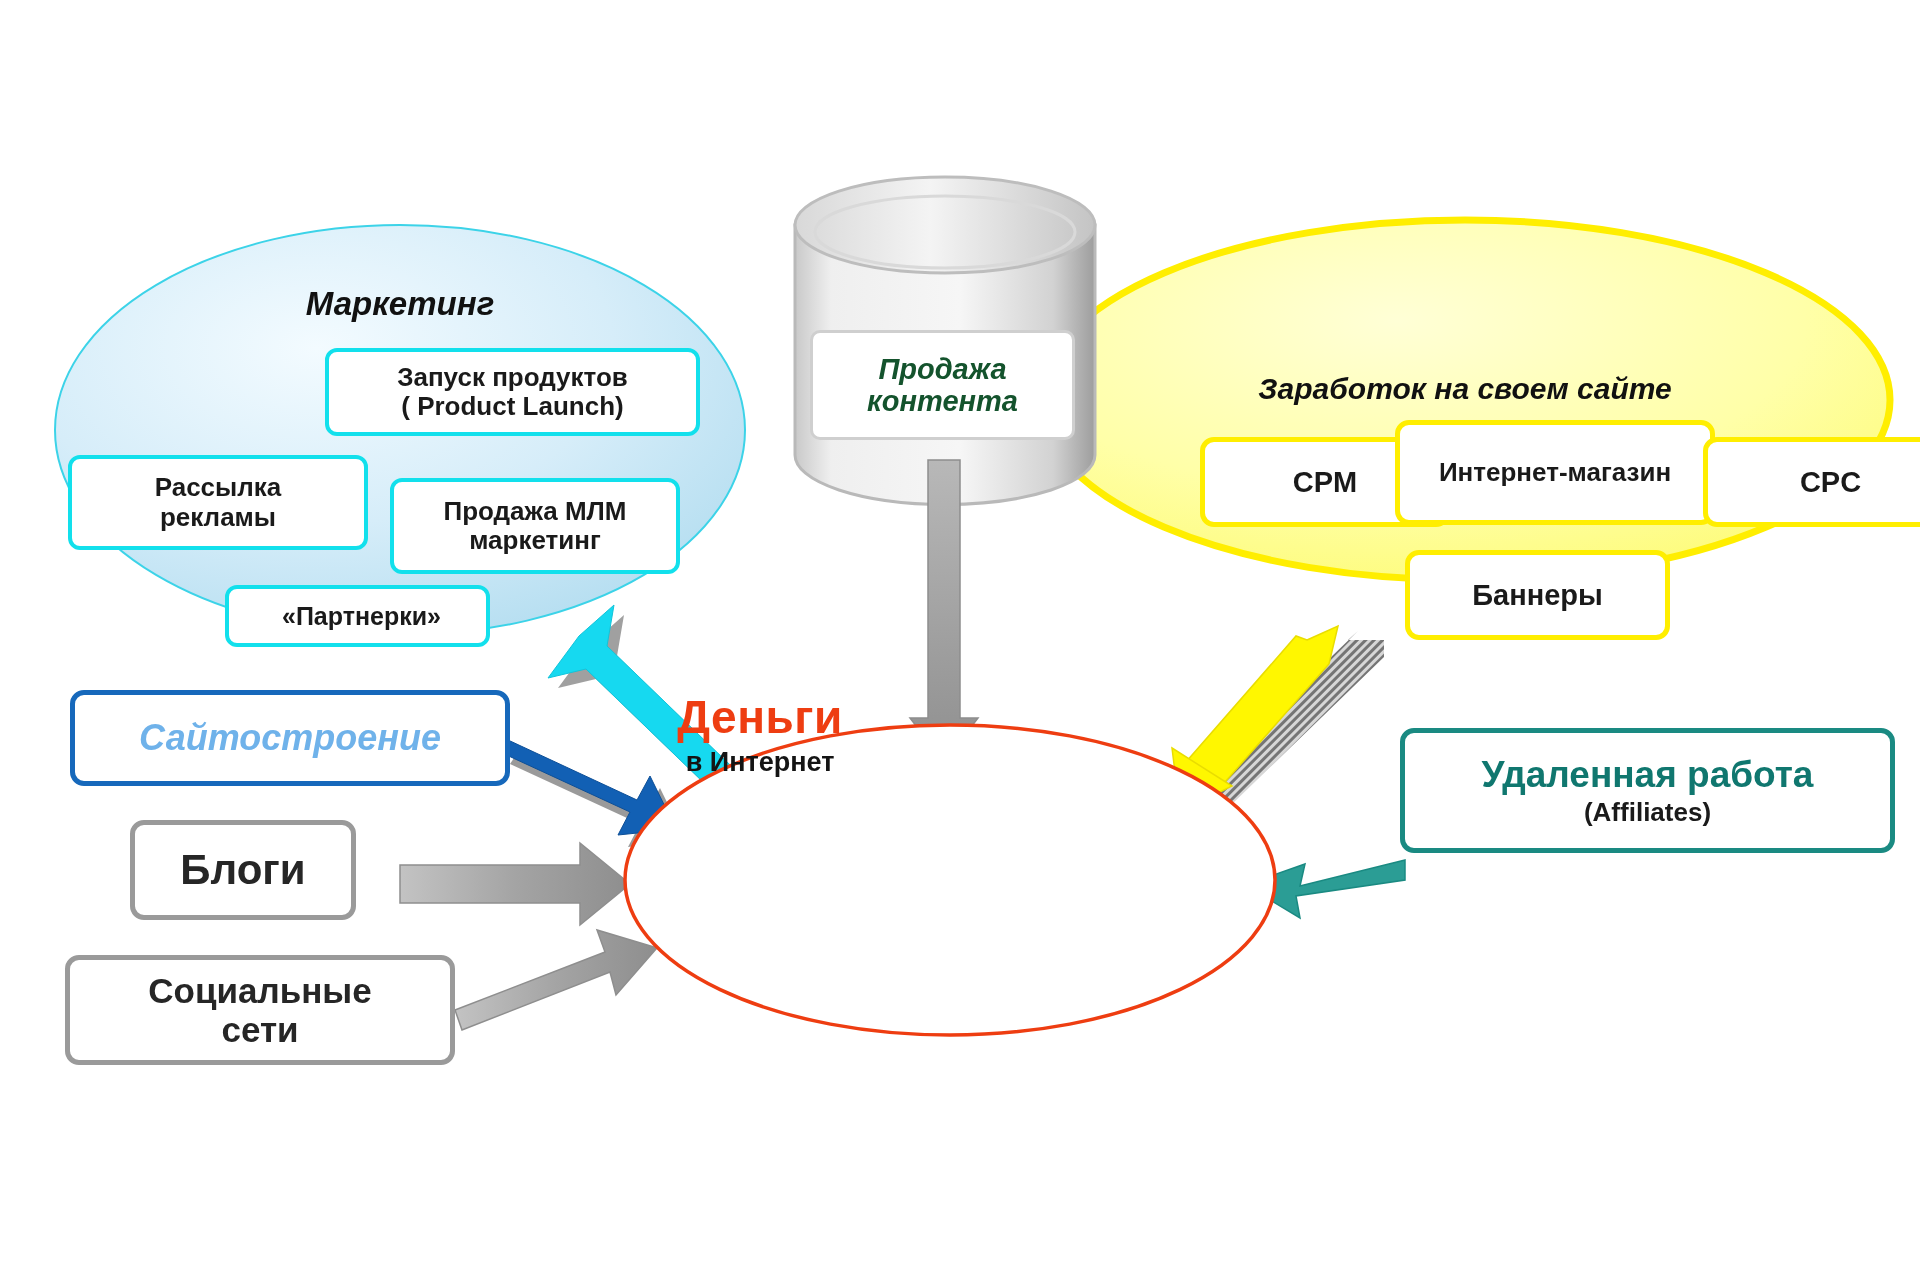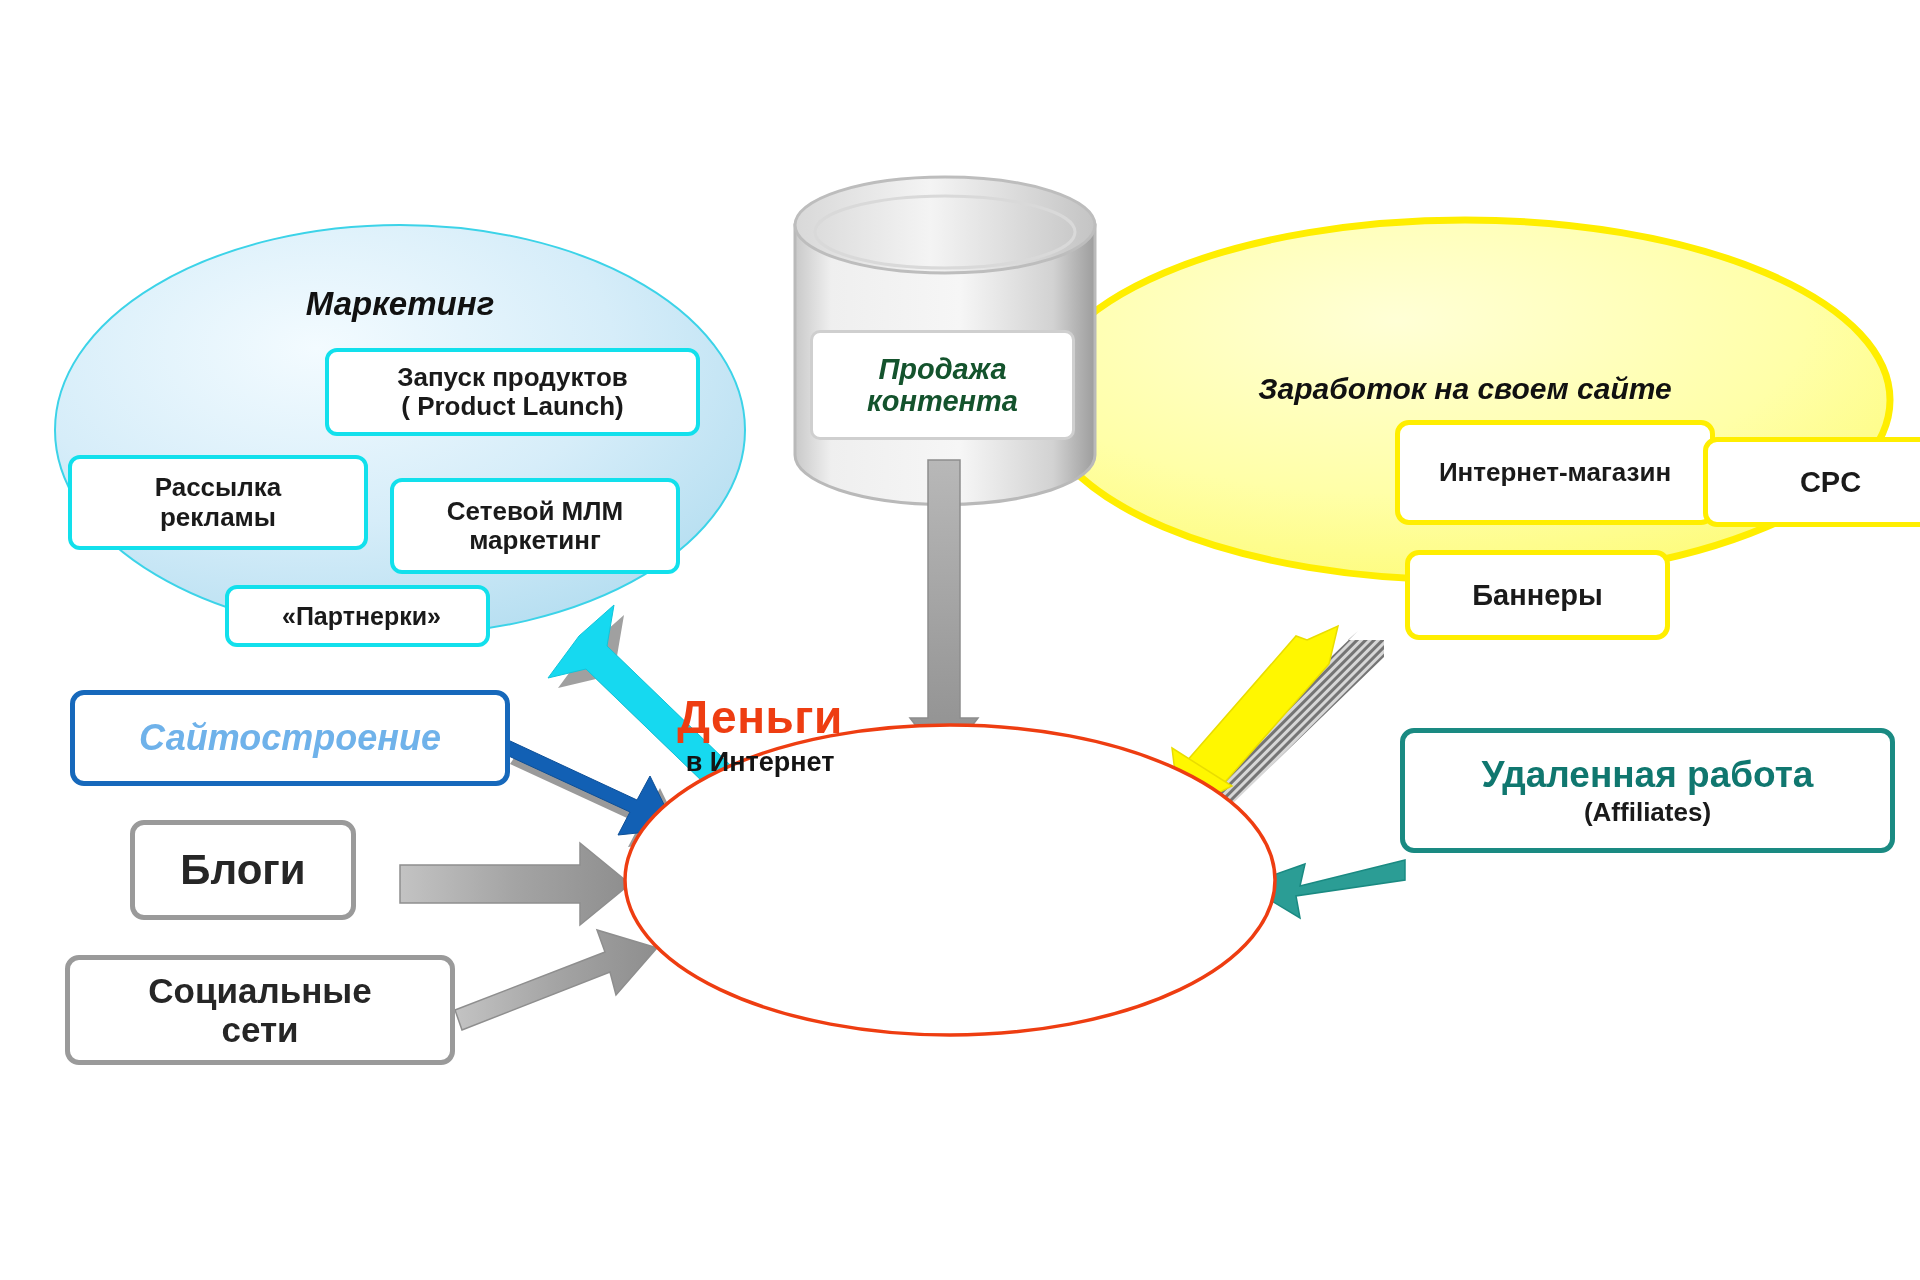--- a/index.html
+++ b/index.html
@@ -213,33 +213,36 @@
     <span class="lbl">Запуск продуктов
 ( Product Launch)</span>
   </div>
 
   <div class="node cyan-box" style="left:68px; top:455px; width:300px; height:95px; font-size:26px;">
     <span class="lbl">Рассылка
 рекламы</span>
   </div>
 
   <div class="node cyan-box" style="left:390px; top:478px; width:290px; height:96px; font-size:26px;">
-    <span class="lbl">Сетевой МЛМ
+    <span class="lbl">Продажа МЛМ
 маркетинг</span>
   </div>
 
   <div class="node cyan-box" style="left:225px; top:585px; width:265px; height:62px; font-size:25px;padding-left:8px;">
     <span class="lbl">«Партнерки»</span>
   </div>
 
   <div class="node cyl-box" style="left:810px; top:330px; width:265px; height:110px; font-size:29px;">
     <span class="lbl">Продажа
 контента</span>
   </div>
 
+  <div class="node yellow-box" style="left:1200px; top:437px; width:250px; height:90px; font-size:29px;">
+    <span class="lbl">CPM</span>
+  </div>
 
   <div class="node yellow-box" style="left:1395px; top:420px; width:320px; height:105px; font-size:26px;">
     <span class="lbl">Интернет-магазин</span>
   </div>
 
   <div class="node yellow-box" style="left:1703px; top:437px; width:255px; height:90px; font-size:29px;">
     <span class="lbl">CPC</span>
   </div>
 
   <div class="node yellow-box" style="left:1405px; top:550px; width:265px; height:90px; font-size:29px;">

